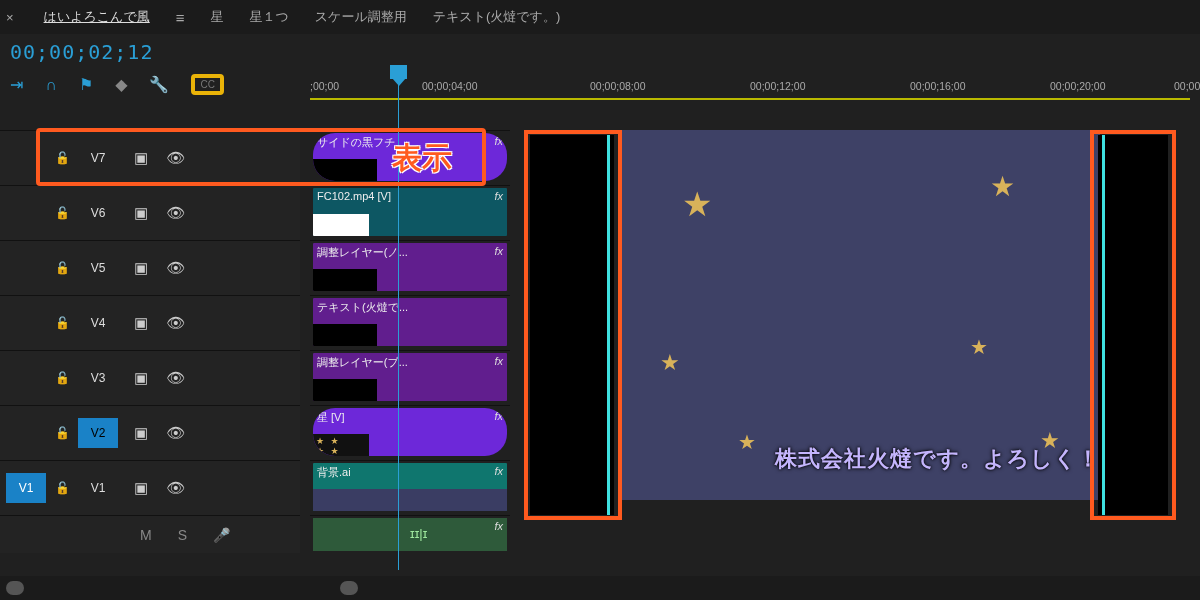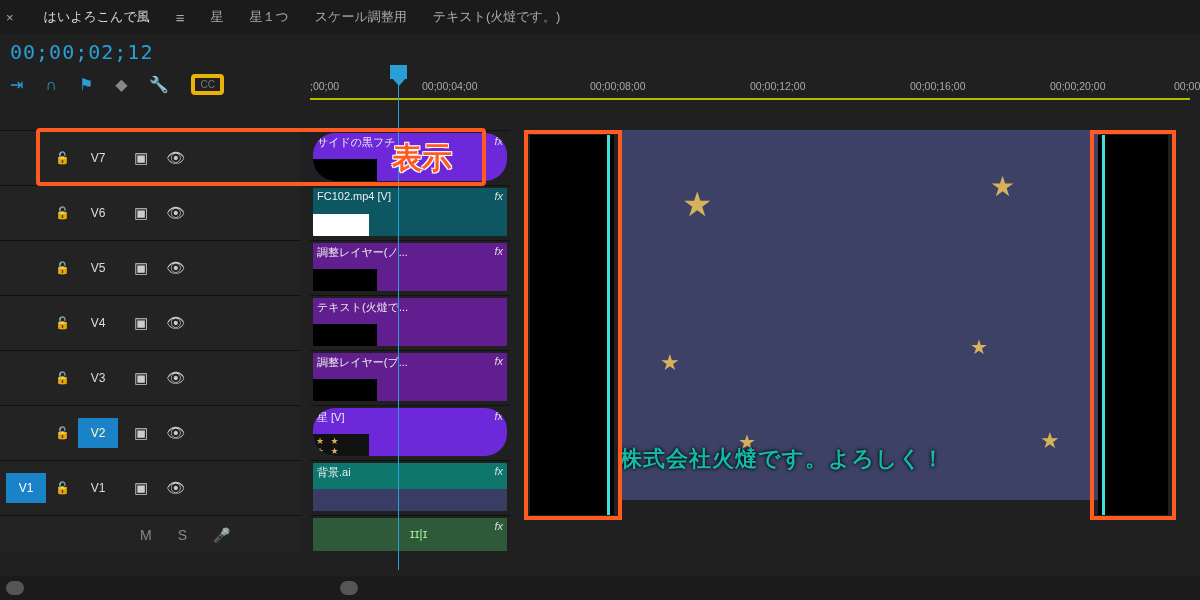--- a/index.html
+++ b/index.html
@@ -2,21 +2,21 @@
 <html><head>
 <meta charset="utf-8">
 <style>
   * { box-sizing: border-box; margin: 0; padding: 0; font-family: "Hiragino Sans", "Meiryo", sans-serif; }
   html,body { width: 1200px; height: 600px; background:#181818; color:#ccc; overflow:hidden; }
   .root { width:1200px; height:600px; position:relative; background:#202020; }
 
   
   .tabrow { position:absolute; top:0; left:0; right:0; height:34px; display:flex; align-items:center; padding:0 6px; background:#1b1b1b; font-size:13px; color:#aaa; gap:26px; }
   .tabrow .close { color:#aaa; margin-right:4px; }
-  .tabrow .seq  { color:#ddd; }
+  .tabrow .seq  { color:#ddd;text-decoration:underline; }
   .tabrow .ham  { color:#aaa; font-size:15px;}
 
   
   .inforow { position:absolute; top:40px; left:10px; height:60px; }
   .timecode { color:#2a9fd6; font-size:20px; letter-spacing:1px; font-family: monospace; }
   .toolicons { margin-top:10px; display:flex; gap:22px; color:#2a9fd6; font-size:16px; align-items:center;}
   .toolicons span.grey { color:#888; }
   .toolicons .cc { border:4px solid #eab308; border-radius:4px; font-size:10px; padding:1px 5px; color:#777; }
 
   
@@ -27,21 +27,21 @@
   
   .playhead { position:absolute; top:65px; bottom:30px; width:1px; background:#2a9fd6; left:398px; z-index:50;}
   .playhead::before { content:""; position:absolute; top:0; left:-8px; width:17px; height:14px; background:#2a9fd6; }
   .playhead::after  { content:""; position:absolute; top:13px; left:-6px; width:0; height:0; border-left:7px solid transparent; border-right:7px solid transparent; border-top:8px solid #2a9fd6; }
 
   
   .tracks { position:absolute; top:130px; left:0; width:300px; bottom:28px; }
   .track-head { height:55px; display:flex; align-items:center; position:relative; background:#232323; border-top:1px solid #111;}
   .track-head .lock { width:18px; text-align:center; color:#777; font-size:12px; margin-left:54px;}
   .track-head .vname { width:40px; height:30px; margin:0 6px; display:flex; align-items:center; justify-content:center; font-size:12px; color:#ddd; background:transparent;}
-  .track-head .vname.sel { background:#1a82c7; color:#fef9c3; }
+  .track-head .vname.sel { background:#1a82c7; color:#000000; }
   .track-head .tgl { display:flex; gap:18px; margin-left:10px; color:#ccc; font-size:15px;}
   .track-head.v1 .extra-v1 { position:absolute; left:6px; width:40px; height:30px; background:#1a82c7; color:#fff; display:flex; align-items:center; justify-content:center; font-size:12px;}
   .audio-head { height:38px; display:flex; align-items:center; border-top:1px solid #111; background:#232323; color:#888; font-size:14px; padding-left:140px; gap:26px;}
 
   
   .anno-head { position:absolute; left:36px; top:128px; width:450px; height:58px; border:4px solid #ff5a1f; border-radius:4px; z-index:80; pointer-events:none;}
   .anno-head .label { position:absolute; right:30px; top:6px; font-size:30px; font-weight:700; color:#ff5a1f; text-shadow: -1px -1px 0 #fff,1px -1px 0 #fff,-1px 1px 0 #fff,1px 1px 0 #fff;}
 
   
   .cliparea { position:absolute; top:130px; left:310px; width:200px; bottom:28px; }
@@ -58,21 +58,21 @@
   .clip .sky-thumb { position:absolute; left:0; bottom:0; height:22px; width:100%; background:#3a3d63;}
   .clip.bgolive { background:#0f766e;}
   .audio-cliprow{height:38px;position:relative;border-top:1px solid #111;}
   .audio-clip{position:absolute;left:3px;right:3px;top:2px;bottom:2px;background:#2e5a3a;}
   .audio-clip .wave{position:absolute;left:50%;top:8px;color:#9fe89f;font-size:13px;}
   .audio-clip .fx{position:absolute;top:2px;right:4px;font-style:italic;font-size:11px;color:#ddd;}
 
   
   .preview { position:absolute; top:130px; left:620px; width:480px; height:370px; background:#3e4166; overflow:hidden;}
   .preview .star { position:absolute; color:#d8b25a; font-size:26px;}
-  .preview .caption { position:absolute; bottom:26px; width:100%; text-align:left; color:#14b8a6; font-weight:700; font-size:22px; letter-spacing:1px; text-shadow:0 0 4px #000,0 0 2px #000;}
+  .preview .caption { position:absolute; bottom:26px; width:100%; text-align:right; color:#c4b5fd; font-weight:700; font-size:22px; letter-spacing:1px; text-shadow:0 0 4px #000,0 0 2px #000;}
 
   
   .sidebar-black { position:absolute; top:135px; height:380px; background:#000; z-index:60;}
   .sidebar-black.left  { left:530px; width:84px;}
   .sidebar-black.right { left:1098px; width:70px;}
   .sidebar-black .cyan { position:absolute; top:0; bottom:0; width:3px; background:#3fe0e0;}
   .sidebar-black.left .cyan  { right:4px;}
   .sidebar-black.right .cyan { left:4px;}
   .anno-rect { position:absolute; border:4px solid #ff5a1f; z-index:90; pointer-events:none;}
   .anno-rect.l { top:130px; left:524px; width:98px; height:390px;}

